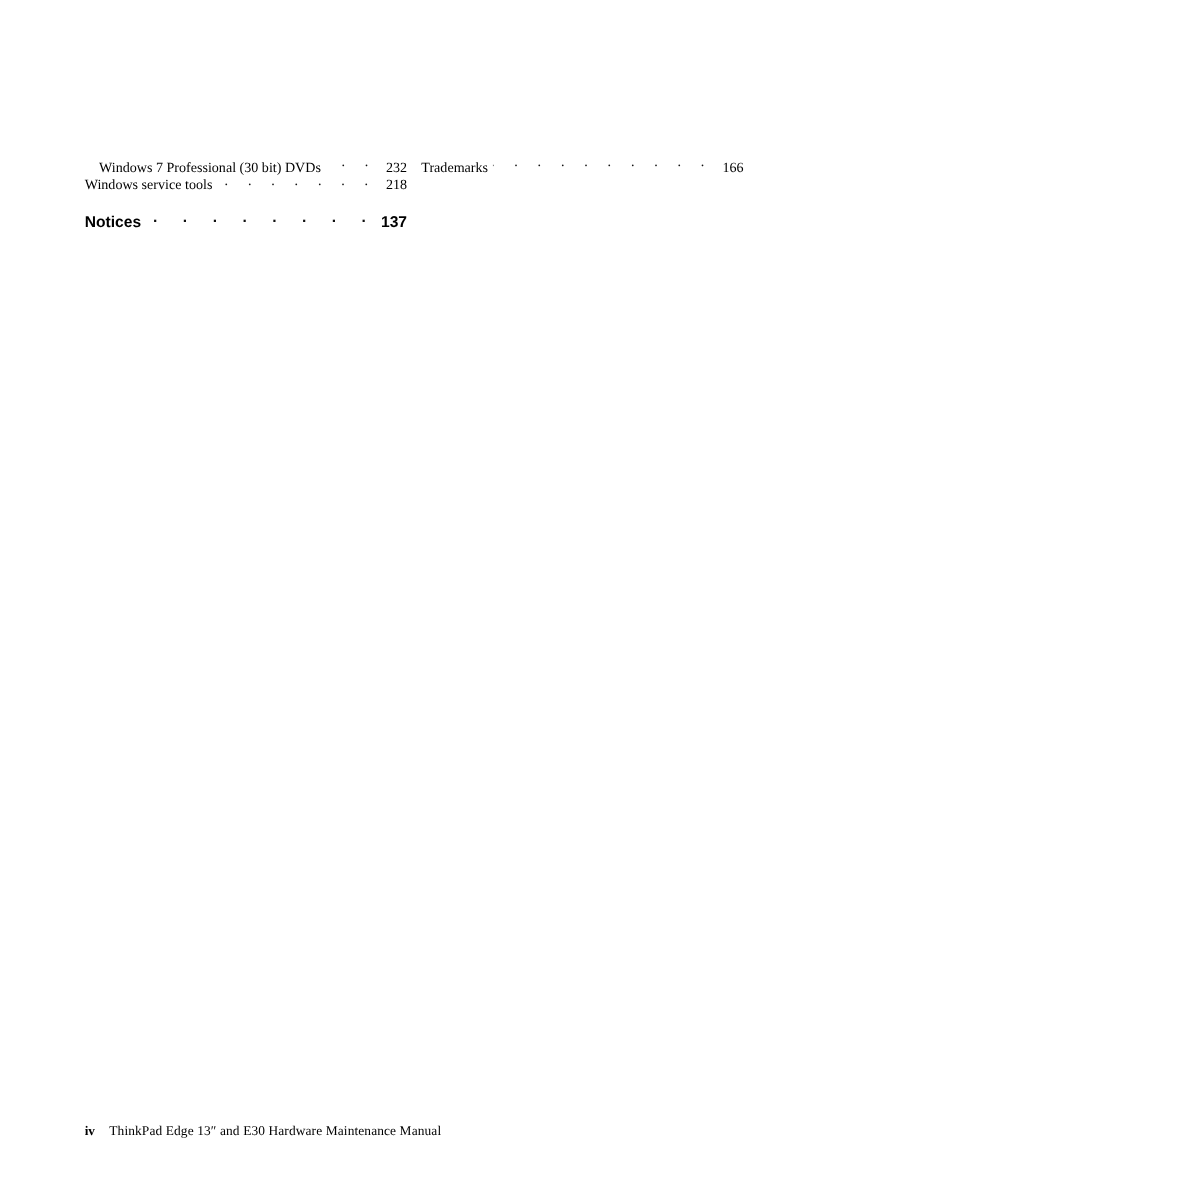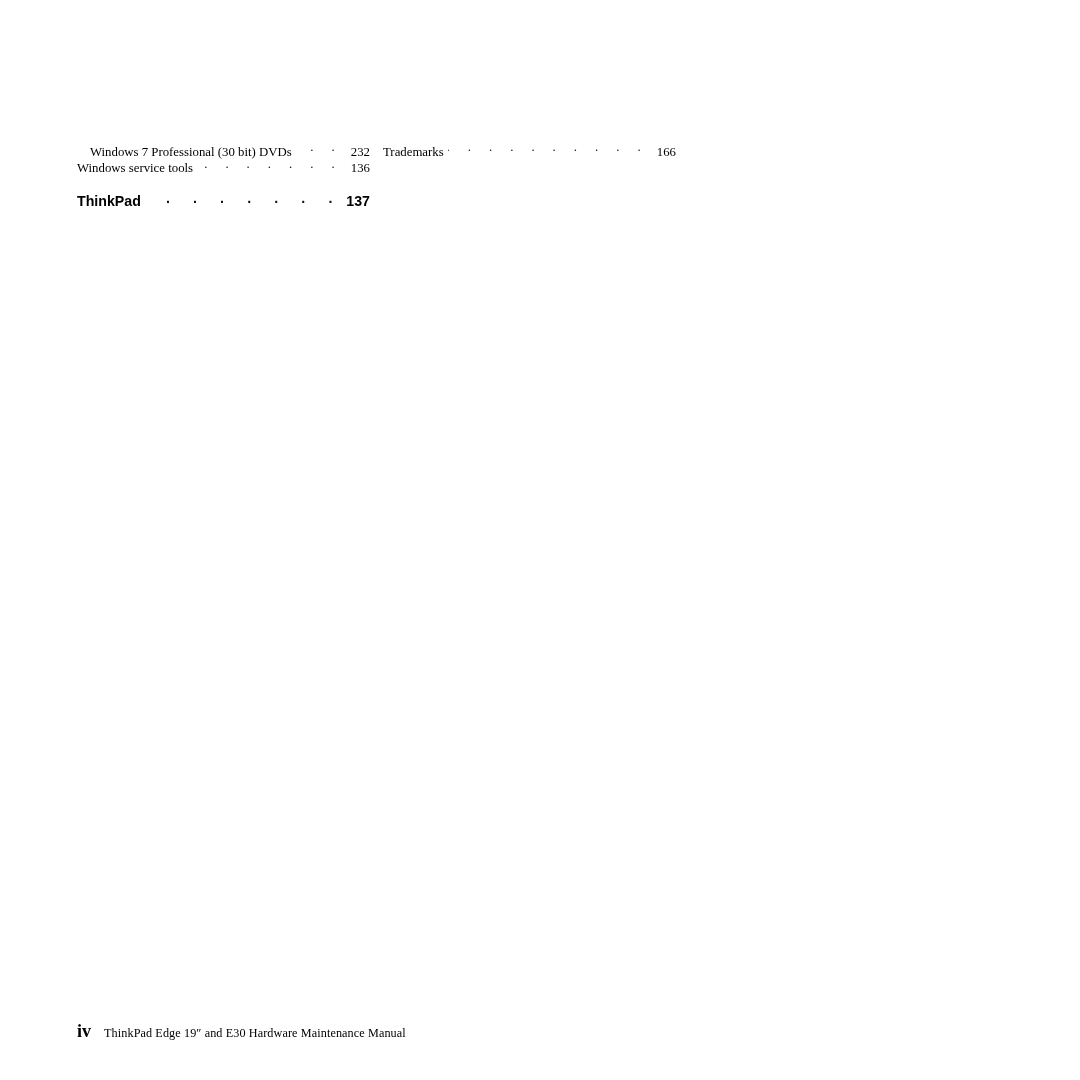--- a/index.html
+++ b/index.html
@@ -90,21 +90,21 @@
   .footer {
     position: absolute;
     left: 77px;
     top: 1021px;
     display: flex;
     align-items: baseline;
     font-size: 12.2px;
   }
   .footer-pagenum {
     font-weight: bold;
-    font-size: 18px;
+    font-size: 12px;
     margin-right: 13px;
     font-family: "Liberation Serif", "DejaVu Serif", serif;
   }
   .footer-title {
     font-family: "Liberation Serif", "DejaVu Serif", serif;
     letter-spacing: 0.1px;
   }
 </style>
 </head>
 <body>
@@ -121,25 +121,25 @@
             <span class="dots">. . . . .</span>
           </span>
         <span class="toc-page">232</span>
       </div>
 
       <div class="toc-entry">
         <span class="toc-title">Windows service tools</span>
         <span class="toc-leader">
             <span class="dots">. . . . . . . . . . .</span>
           </span>
-        <span class="toc-page">136</span>
+        <span class="toc-page">218</span>
       </div>
 
       <div class="toc-entry level-head">
-        <span class="toc-title">ThinkPad</span>
+        <span class="toc-title">Notices</span>
         <span class="toc-leader">
             <span class="dots">. . . . . . . . . . . . . .</span>
           </span>
         <span class="toc-page">137</span>
       </div>
 
     </div>
 
     <div class="toc-col toc-col-right">
 
@@ -150,16 +150,16 @@
           </span>
         <span class="toc-page">166</span>
       </div>
 
     </div>
 
   </div>
 
   <div class="footer">
     <span class="footer-pagenum">iv</span>
-    <span class="footer-title">ThinkPad Edge 19″ and E30 Hardware Maintenance Manual</span>
+    <span class="footer-title">ThinkPad Edge 13″ and E30 Hardware Maintenance Manual</span>
   </div>
 
 </div>
 
 </body></html>

